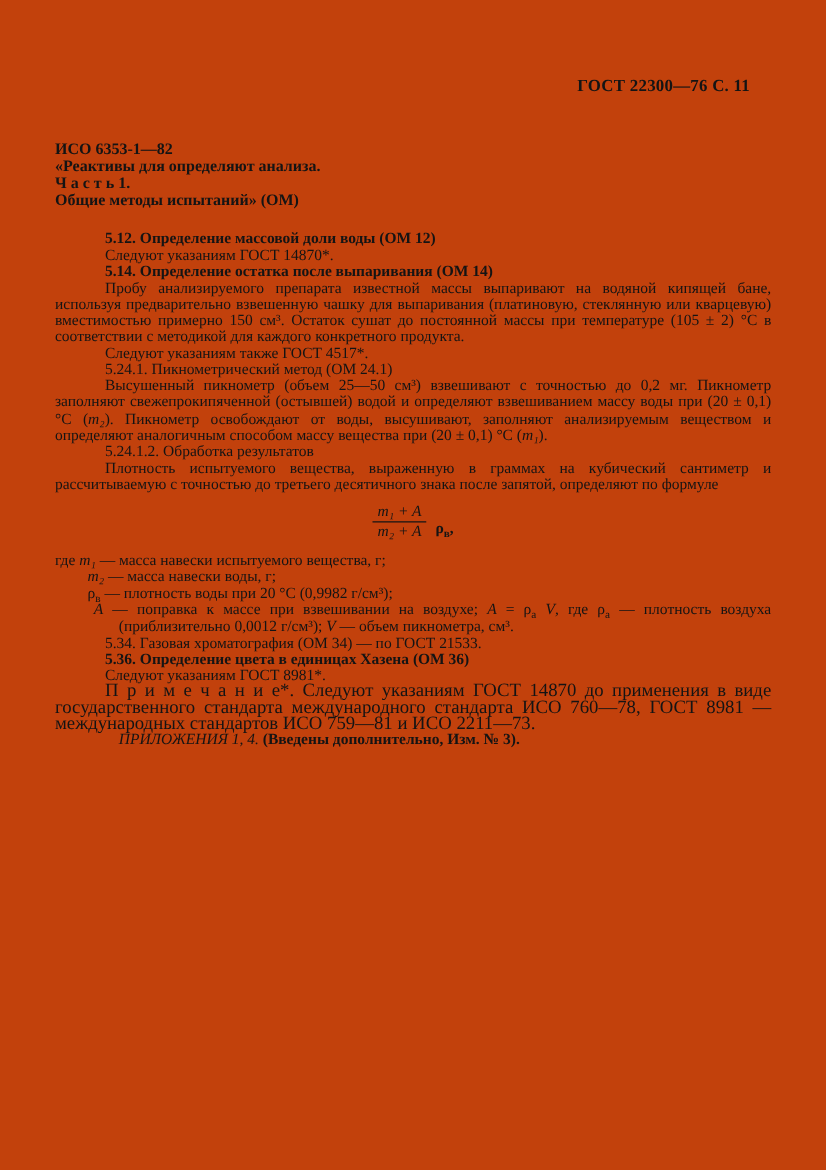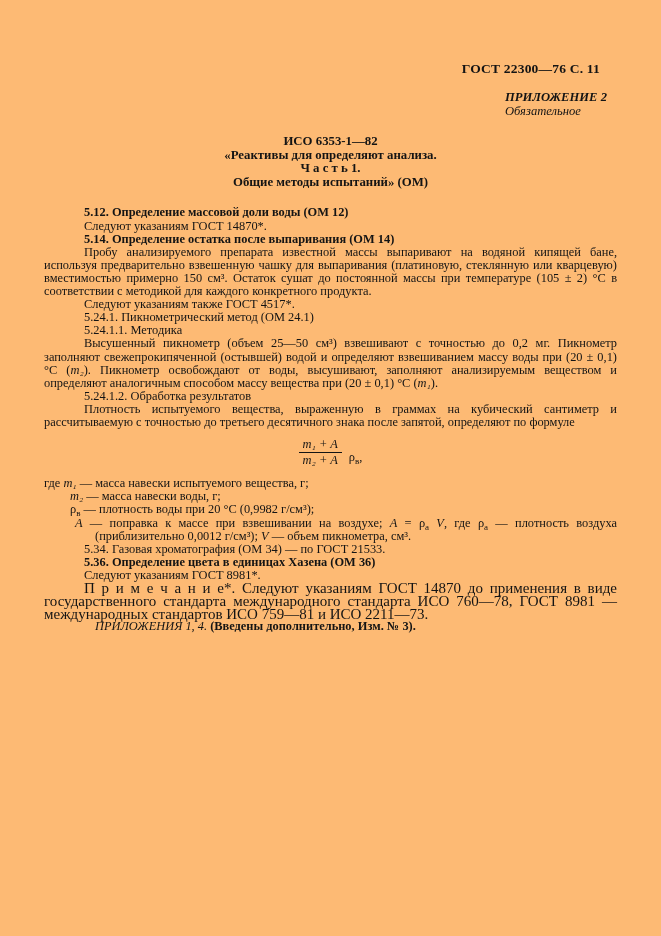--- a/index.html
+++ b/index.html
@@ -1,20 +1,20 @@
 <!DOCTYPE html>
 <html lang="ru"><head>
 <meta charset="utf-8">
 <style>
   html,body{margin:0;padding:0;background:#888;}
   .page{
     position:relative;
     width:661px;height:936px;
     margin:0 auto;
-    background:#fdba74;
+    background:#c2410c;
     color:#141414;
     font-family:"Liberation Serif","DejaVu Serif",serif;
     font-size:12.4px;
     line-height:13.1px;
     box-sizing:border-box;
     padding:62px 44px 2px 44px;
     overflow:hidden;
   }
   .doc-header{
     text-align:right;
@@ -26,22 +26,21 @@
   .annex{
     margin-top:16px;
     margin-left:461px;
     font-size:12.6px;
     line-height:13.5px;
     font-style:italic;
     white-space:nowrap;
   }
   .annex-label{font-weight:bold;}
   .std-title{
-    margin-top:17px;
-    text-align:center;
+    margin-top:38px;
     font-weight:bold;
     font-size:12.8px;
     line-height:13.6px;
   }
   .body-text{margin-top:17px;}
   .body-text p{margin:0;}
   .p-ind{text-indent:40px;}
   .just{text-align:justify;}
   .bold{font-weight:bold;}
   .where2,.where3{padding-left:26px;}
@@ -56,59 +55,55 @@
     text-align:center;
     font-style:italic;
   }
   .frac .num{display:block;border-bottom:1px solid #141414;padding:0 4px 1px 4px;}
   .frac .den{display:block;padding:1px 4px 0 4px;}
   .formula .rho-part{
     display:inline-block;
     vertical-align:middle;
     margin-left:4px;
     padding-top:10px;
+    font-weight:bold;
   }
   sub{font-size:9px;line-height:0;}
   .note{
     margin-top:10px;
     font-size:15px;
     line-height:12.8px;
   }
   .final-line{
     margin-top:17px;
     padding-left:51px;
   }
 </style>
 </head>
 <body>
 
 <div class="page">
 
   <div class="doc-header">ГОСТ 22300—76 С. 11</div>
 
-  <div class="annex">
-    <div class="annex-label">ПРИЛОЖЕНИЕ 2</div>
-    <div class="annex-note">Обязательное</div>
-  </div>
 
   <div class="std-title">
     <div>ИСО 6353-1—82</div>
     <div>«Реактивы для определяют анализа.</div>
     <div>Ч а с т ь 1.</div>
     <div>Общие методы испытаний» (ОМ)</div>
   </div>
 
   <div class="body-text">
     <p class="p-ind bold">5.12. Определение массовой доли воды (ОМ 12)</p>
     <p class="p-ind">Следуют указаниям ГОСТ 14870*.</p>
     <p class="p-ind bold">5.14. Определение остатка после выпаривания (ОМ 14)</p>
     <p class="p-ind just">Пробу анализируемого препарата известной массы выпаривают на водяной кипящей бане, используя предварительно взвешенную чашку для выпаривания (платиновую, стеклянную или кварцевую) вместимостью примерно 150 см³. Остаток сушат до постоянной массы при температуре (105 ± 2) °С в соответствии с методикой для каждого конкретного продукта.</p>
     <p class="p-ind">Следуют указаниям также ГОСТ 4517*.</p>
     <p class="p-ind">5.24.1. Пикнометрический метод (ОМ 24.1)</p>
-    <p class="p-ind">5.24.1.1. Методика</p>
     <p class="p-ind just"><span>Высушенный пикнометр (объем 25—50 см³) взвешивают с точностью до 0,2 мг. Пикнометр заполняют свежепрокипяченной (остывшей) водой и определяют взвешиванием массу воды при (20 ± 0,1) °С (</span><span style="font-style: italic;">m₂</span><span>). Пикнометр освобождают от воды, высушивают, заполняют анализируемым веществом и определяют аналогичным способом массу вещества при (20 ± 0,1) °С (</span><span style="font-style: italic;">m₁</span><span>).</span></p>
     <p class="p-ind">5.24.1.2. Обработка результатов</p>
     <p class="p-ind just">Плотность испытуемого вещества, выраженную в граммах на кубический сантиметр и рассчитываемую с точностью до третьего десятичного знака после запятой, определяют по формуле</p>
 
     <div class="formula">
       <span class="frac">
         <span class="num">m₁ + A</span>
         <span class="den">m₂ + A</span>
       </span>
       <span class="rho-part"><span>ρ</span><sub>в</sub><span>,</span></span>

